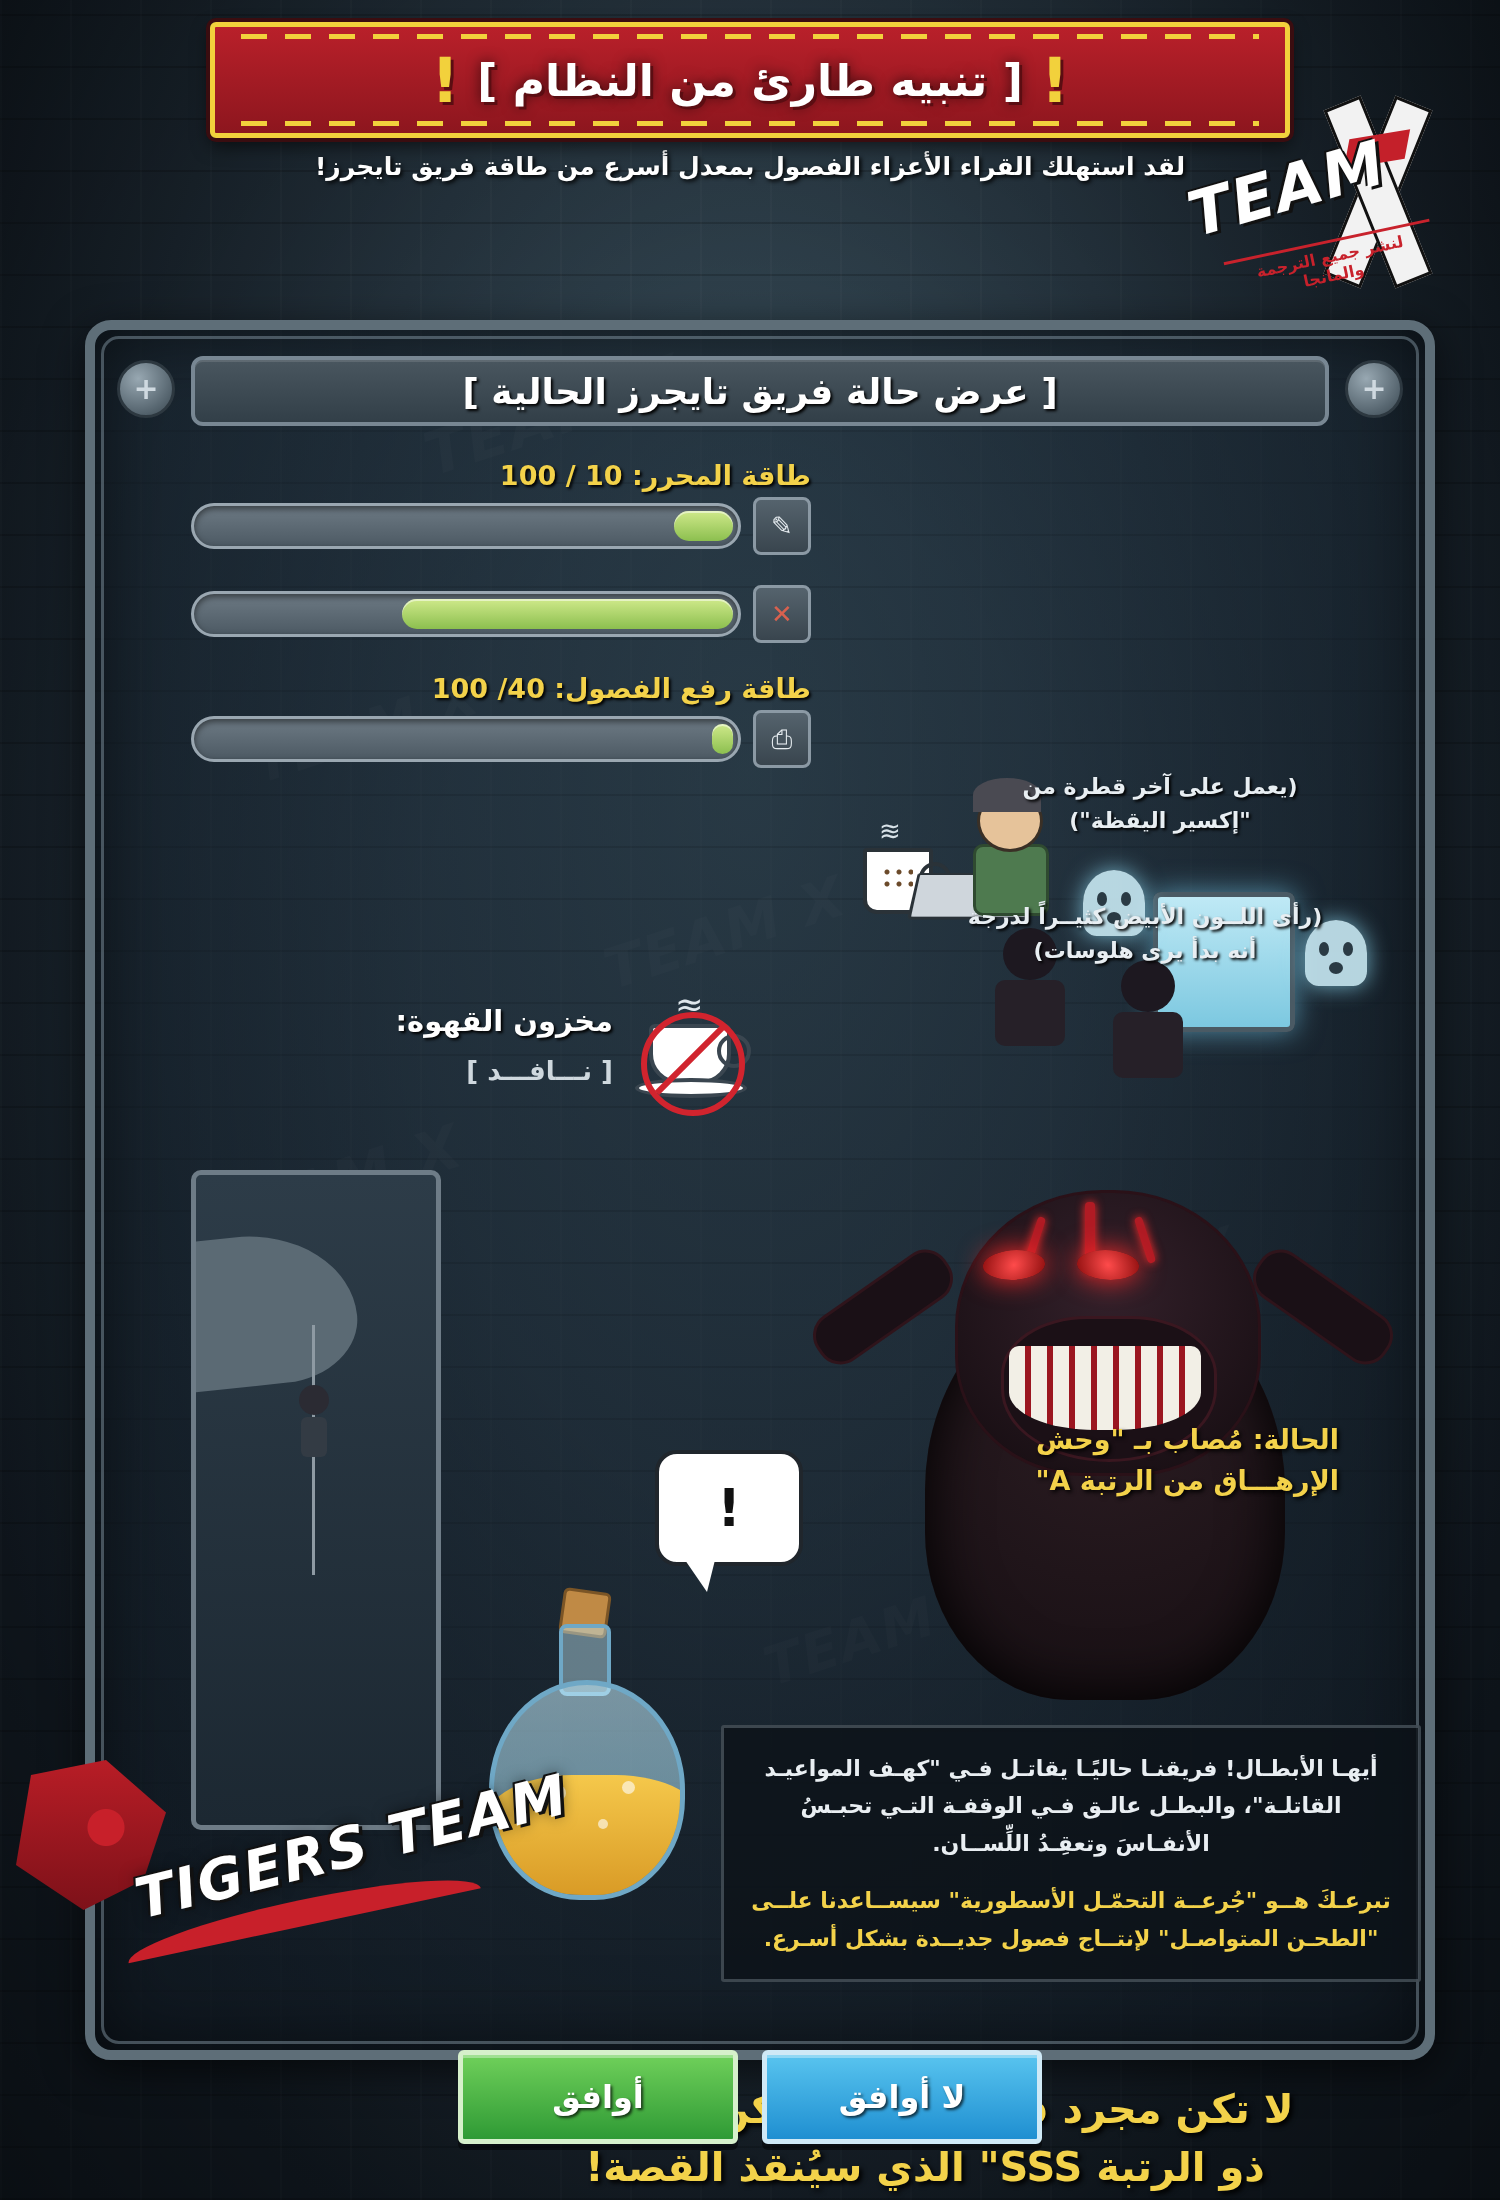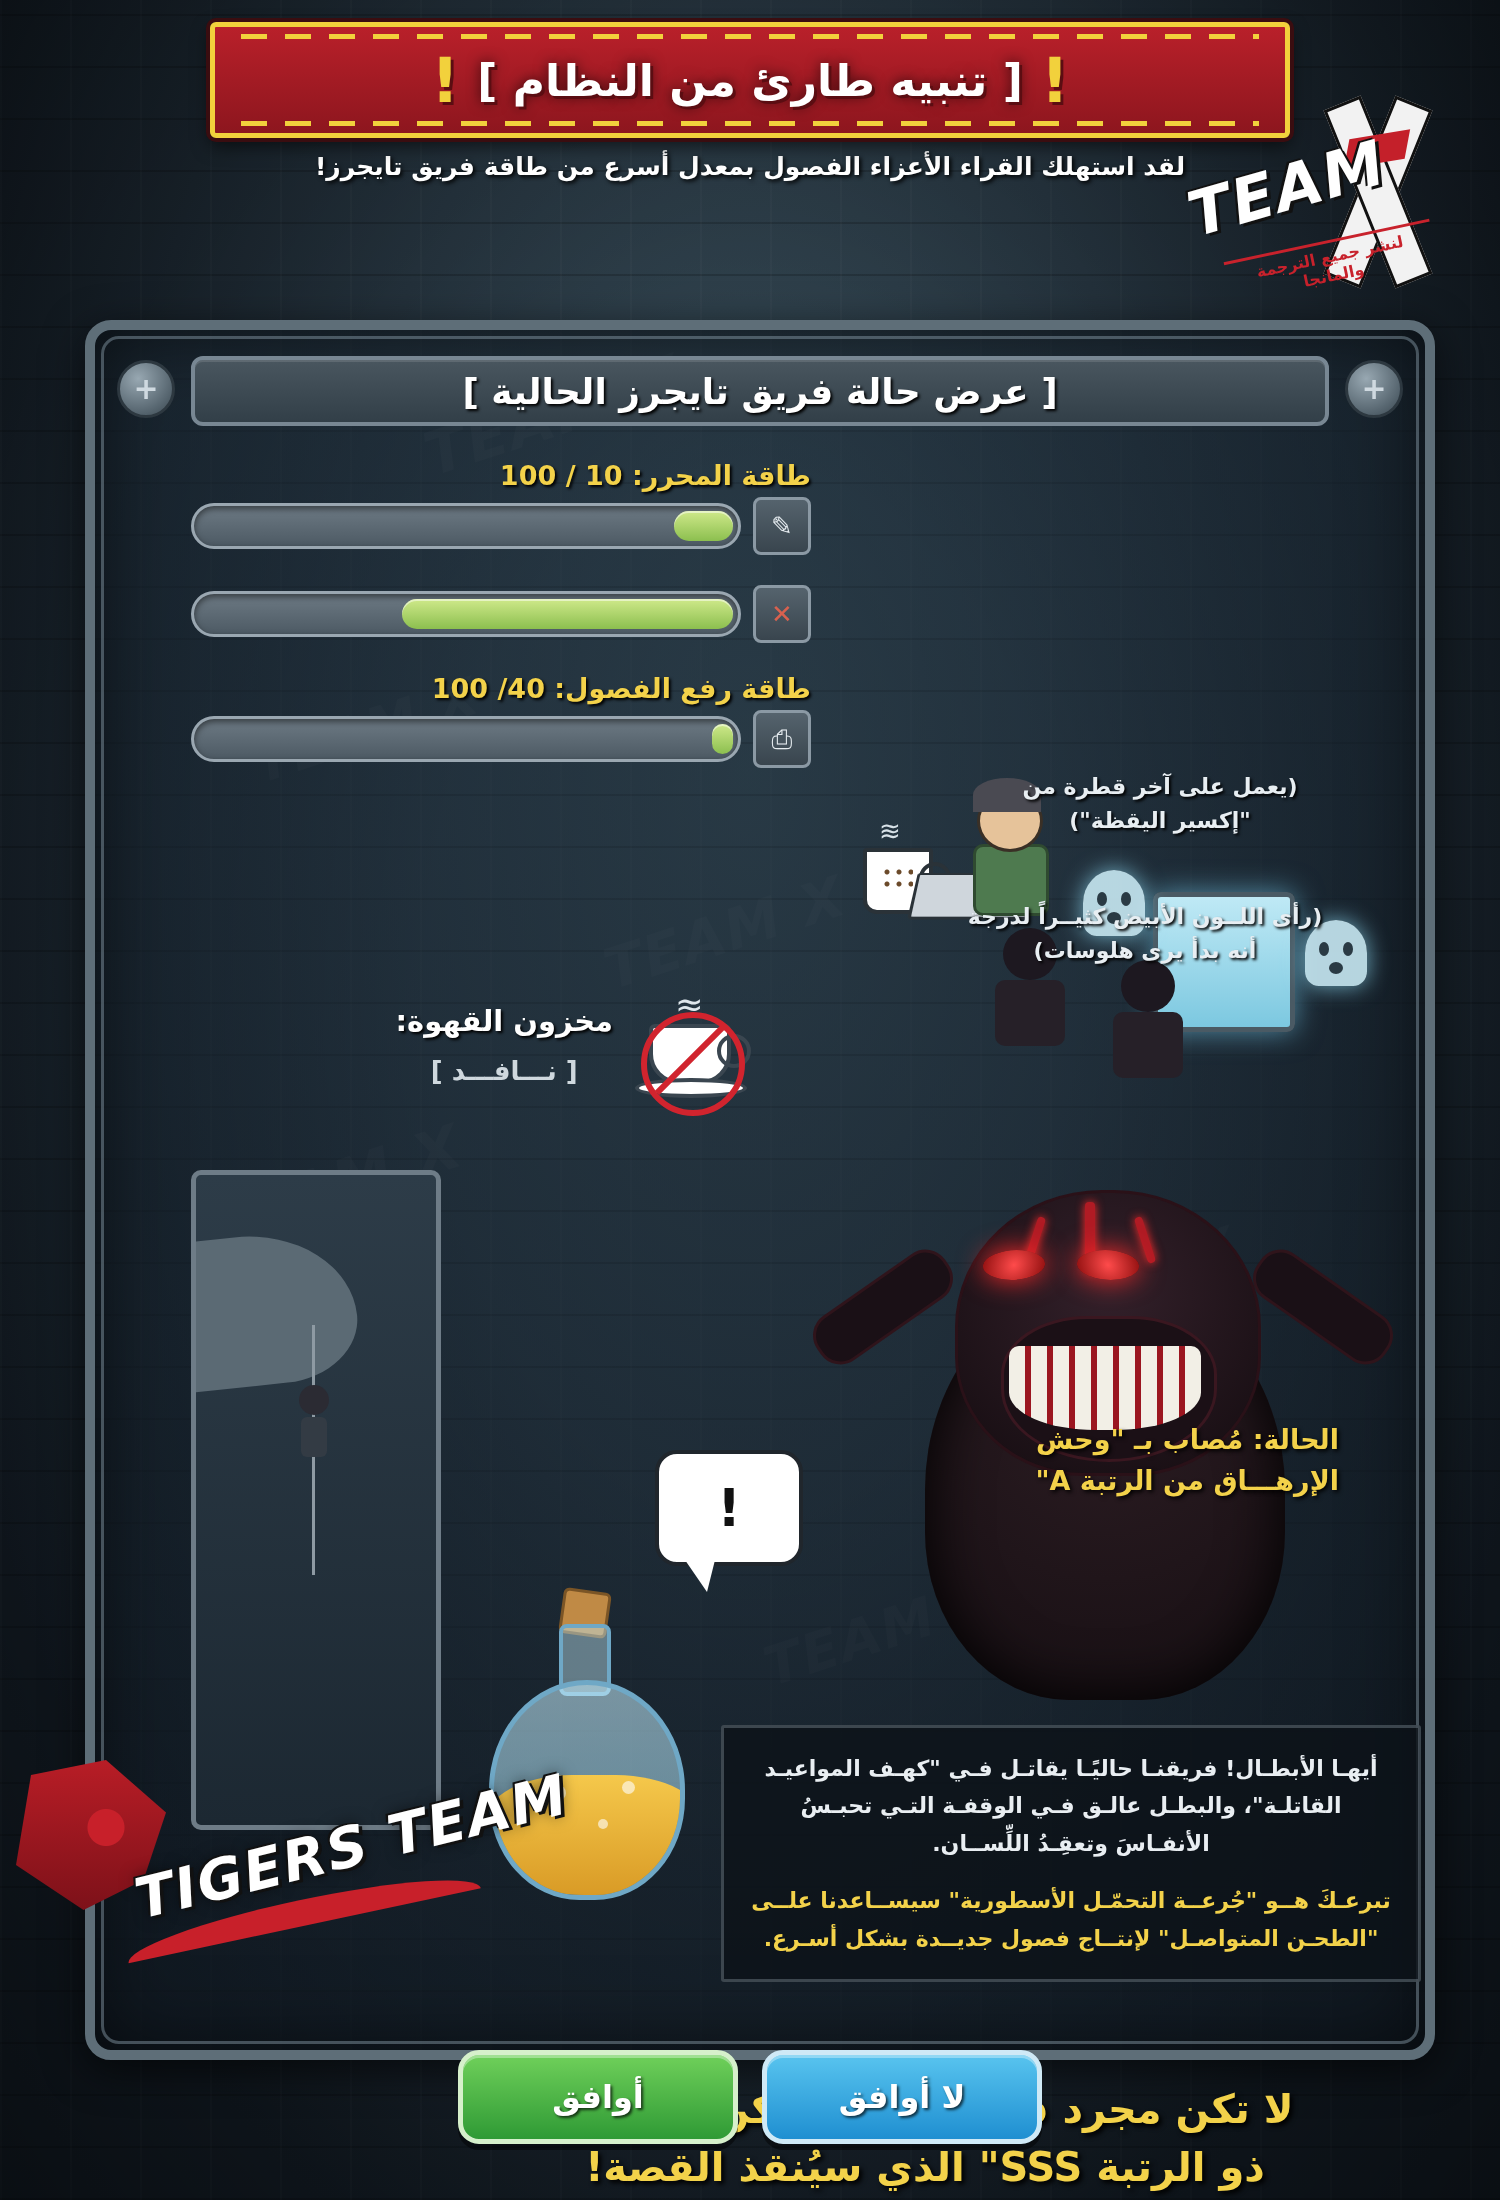--- a/index.html
+++ b/index.html
@@ -146,21 +146,21 @@
     height:100%;border-radius:18px;
     background:linear-gradient(#cfe98a,#8cbf4f);
     box-shadow:inset 0 2px 0 rgba(255,255,255,.5);
   }
 
   
   .coffee{position:absolute;left:96px;top:660px;width:560px;}
   .coffee-row{display:flex;align-items:center;justify-content:flex-start;gap:18px;}
   .coffee-txt{text-align:right;}
   .coffee-title{color:#fff;font-size:29px;font-weight:bold;text-shadow:2px 2px 3px #000;}
-  .coffee-val{color:#cfd8de;font-size:26px;font-weight:bold;margin-top:18px;letter-spacing:4px;text-align:center;}
+  .coffee-val{color:#cfd8de;font-size:26px;font-weight:bold;margin-top:18px;letter-spacing:4px;}
   .cup-ico{position:relative;width:120px;height:110px;}
   .cup-ico .steam{position:absolute;top:-6px;left:44px;color:#dfe7ec;font-size:34px;}
   .cup{
     position:absolute;left:18px;top:34px;width:74px;height:52px;
     background:#fff;border:4px solid #3a4650;border-radius:6px 6px 30px 30px;
   }
   .cup:after{
     content:"";position:absolute;right:-24px;top:6px;width:26px;height:26px;
     border:4px solid #3a4650;border-radius:50%;
   }
@@ -316,21 +316,21 @@
   
   .cta{
     position:absolute;left:330px;top:1750px;width:1000px;
     color:#f3d24a;font-size:40px;font-weight:bold;text-align:center;line-height:1.45;
     text-shadow:3px 3px 5px #000;
   }
 
   
   .buttons{position:absolute;left:430px;top:2050px;width:640px;display:flex;gap:24px;justify-content:center;}
   .btn{
-    width:270px;height:84px;border-radius:21px;border:5px solid;
+    width:270px;height:84px;border-radius:6px;border:5px solid;
     display:flex;align-items:center;justify-content:center;
     font-size:32px;font-weight:bold;color:#fff;
     text-shadow:2px 2px 3px rgba(0,0,0,.7);cursor:pointer;
     box-shadow:0 6px 0 rgba(0,0,0,.45), inset 0 3px 0 rgba(255,255,255,.35);
   }
   .btn.no{background:linear-gradient(#58c4ef,#1f8fd1);border-color:#cfe9f6;}
   .btn.yes{background:linear-gradient(#6fd05a,#2f9a35);border-color:#d6f0cb;}
 
   
   .tigers{position:absolute;left:10px;top:1750px;width:520px;height:230px;}

